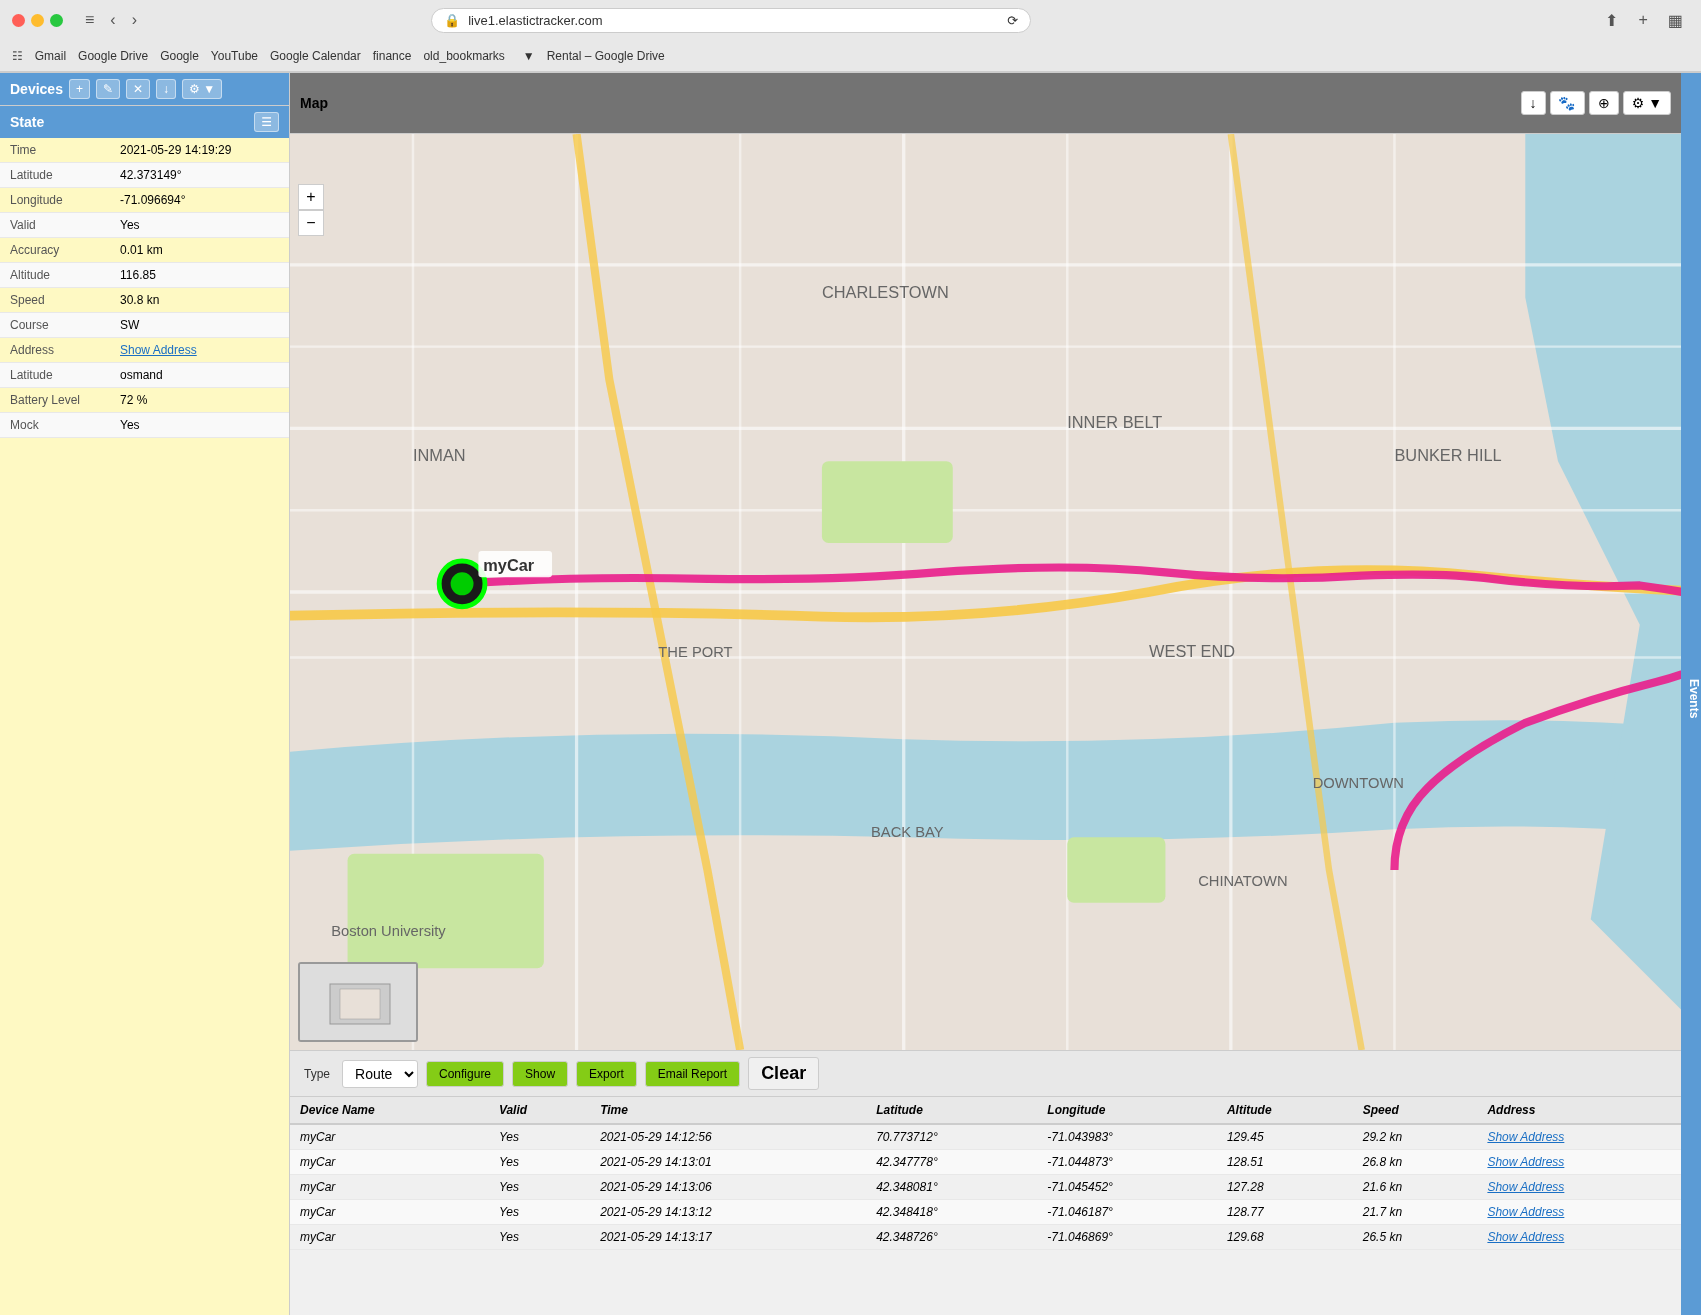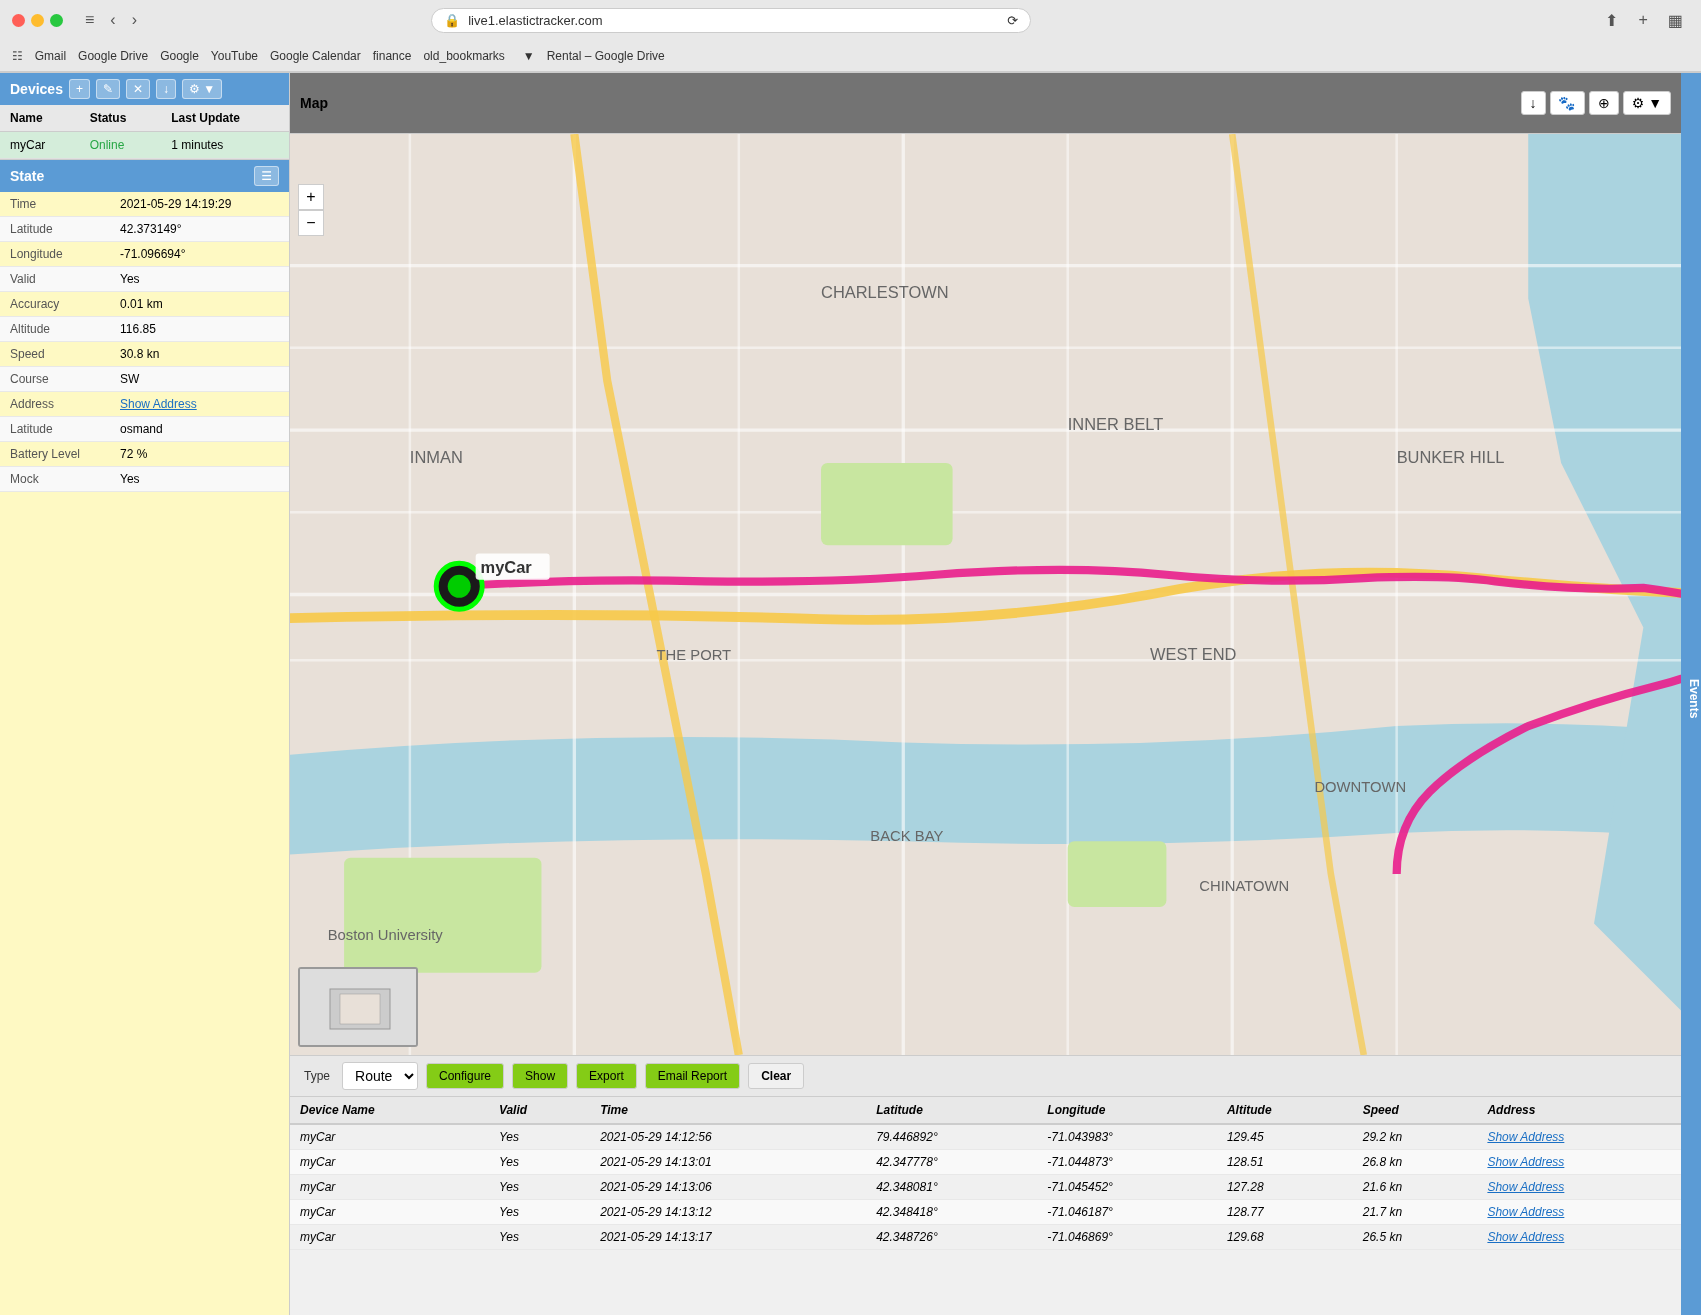--- a/index.html
+++ b/index.html
@@ -99,21 +99,21 @@
     .route-select {
       padding: 4px 8px; border: 1px solid #ccc; border-radius: 3px;
       background: white; font-size: 14px; cursor: pointer;
     }
     .toolbar-btn {
       padding: 5px 12px; border: 1px solid #ccc; background: #84cc16;
       border-radius: 3px; cursor: pointer; font-size: 12px;
     }
     .toolbar-btn-clear {
       padding: 5px 12px; border: 1px solid #ccc; background: #f0f0f0;
-      border-radius: 3px; cursor: pointer; font-size: 12px; font-weight: bold;
+      border-radius: 3px; cursor: pointer; font-size: 18px; font-weight: bold;
     }
 
     
     .data-table-container { height: 220px; overflow-y: auto; border-top: 1px solid #ccc; font-style: italic; }
     .data-table { width: 100%; border-collapse: collapse; font-size: 12px; }
     .data-table th {
       background: #e8e8e8; padding: 6px 10px; text-align: left;
       border-bottom: 2px solid #ccc; font-weight: bold; position: sticky; top: 0;
     }
     .data-table td { padding: 5px 10px; border-bottom: 1px solid #e8e8e8; }
@@ -191,38 +191,20 @@
 
     <div class="panel-header">
       <span>Devices</span>
       <button class="panel-header-btn">+</button>
       <button class="panel-header-btn">✎</button>
       <button class="panel-header-btn">✕</button>
       <button class="panel-header-btn">↓</button>
       <button class="panel-header-btn">⚙ ▼</button>
     </div>
 
-    <div>
-      <table class="devices-table">
-        <thead>
-          <tr>
-            <th>Name</th>
-            <th>Status</th>
-            <th>Last Update</th>
-          </tr>
-        </thead>
-        <tbody id="devices-tbody">
-        <tr class="selected">
-    <td>myCar</td>
-    <td class="status-online">Online</td>
-    <td>1 minutes</td>
-  </tr>
-          </tbody>
-      </table>
-    </div>
 
     <div class="state-panel">
       <div class="state-header">
         <span>State</span>
         <button class="panel-header-btn">☰</button>
       </div>
       <table class="state-table">
         <tbody id="state-tbody">
         <tr>
               <td>Time</td>
@@ -382,21 +364,21 @@
               <th>Altitude</th>
               <th>Speed</th>
               <th>Address</th>
             </tr>
         </thead>
         <tbody id="data-table-body">
         <tr>
     <td>myCar</td>
     <td>Yes</td>
     <td>2021-05-29 14:12:56</td>
-    <td>79.446892°</td>
+    <td>70.773712°</td>
     <td>-71.043983°</td>
     <td>129.45</td>
     <td>29.2 kn</td>
     <td><a class="link-text" href="#">Show Address</a></td>
   </tr>
             <tr>
     <td>myCar</td>
     <td>Yes</td>
     <td>2021-05-29 14:13:01</td>
     <td>42.347778°</td>

